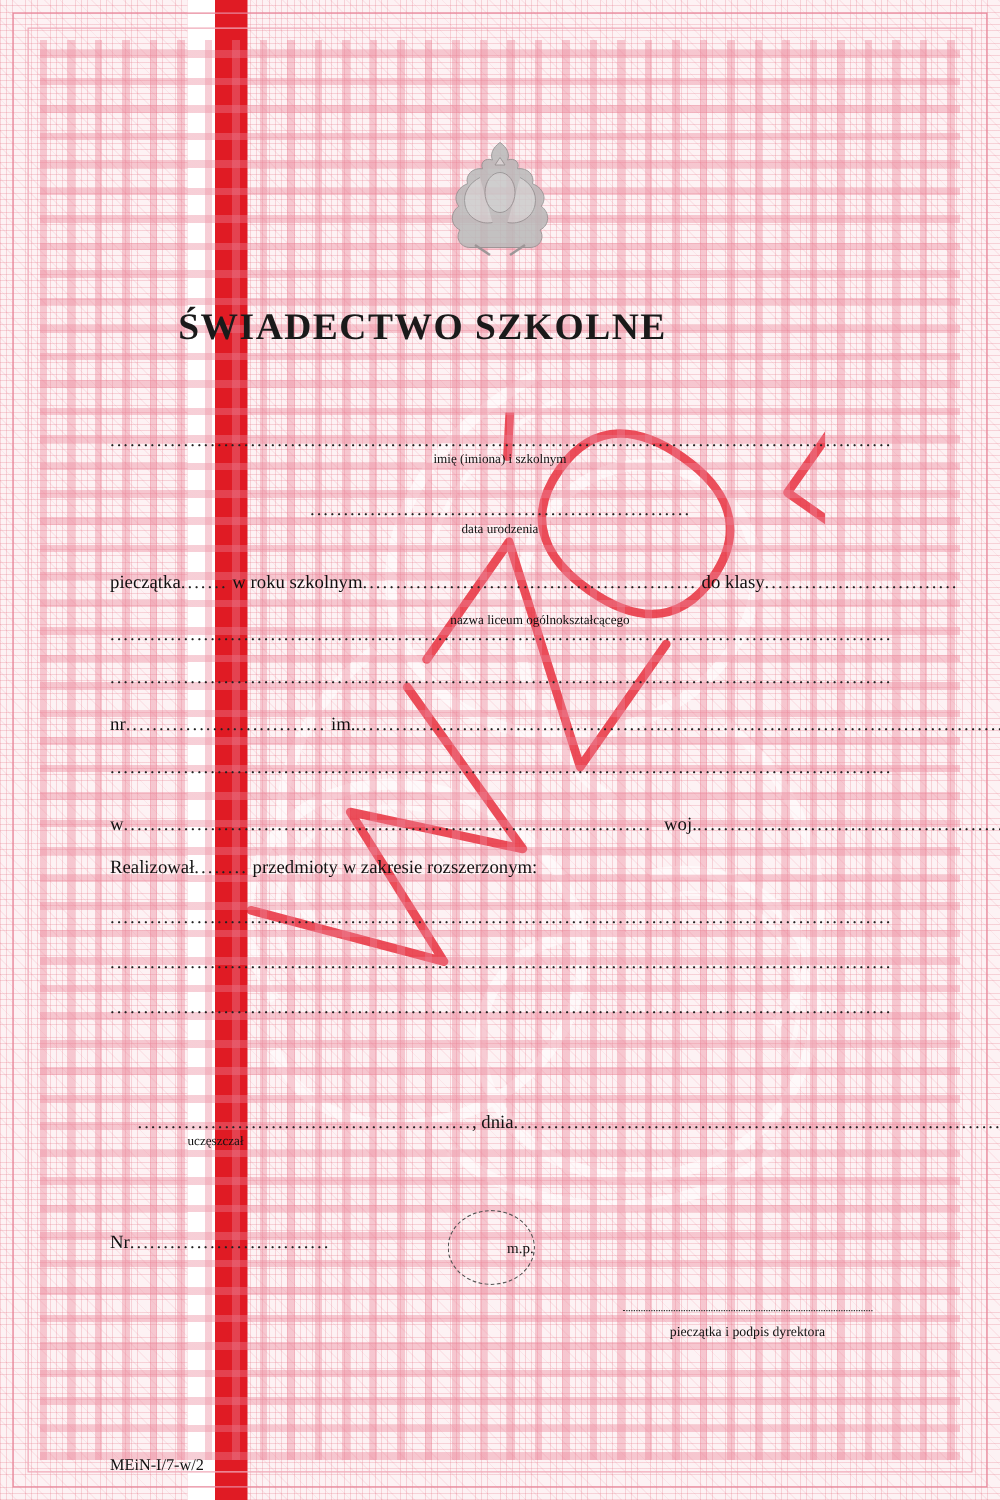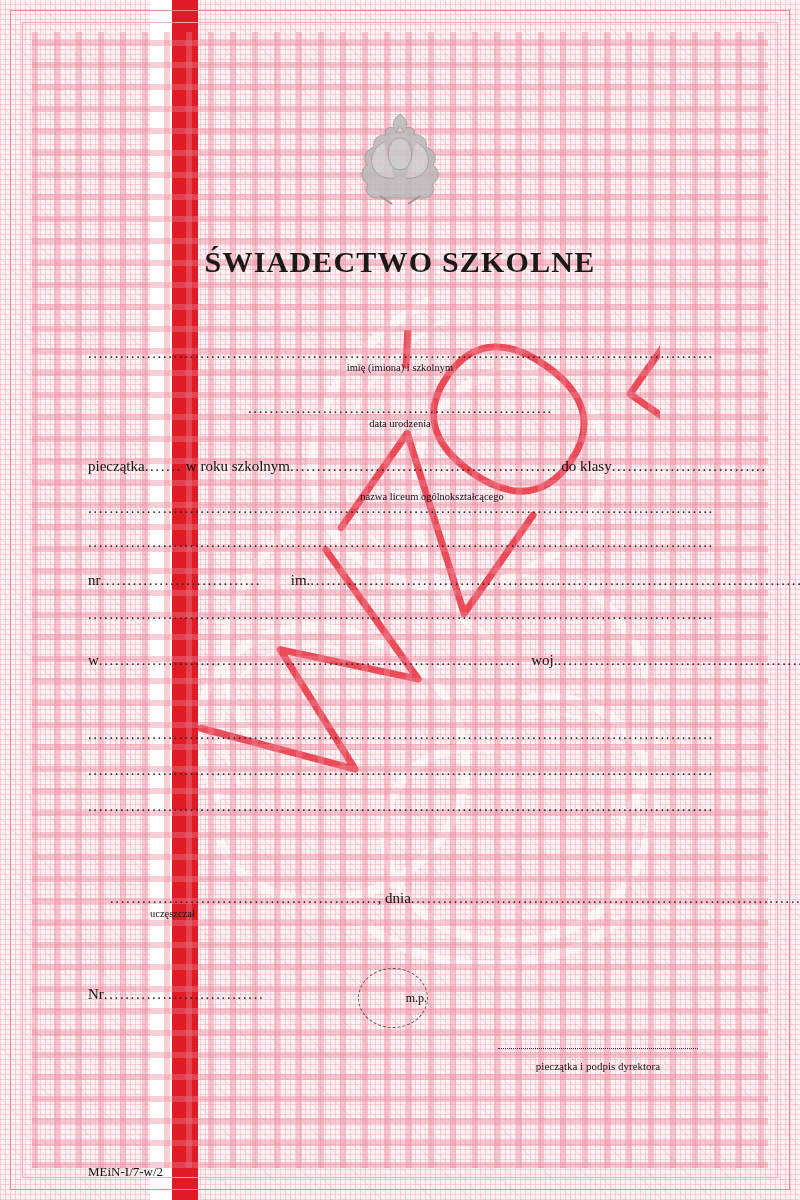--- a/index.html
+++ b/index.html
@@ -113,21 +113,21 @@
     top: 108px;
     width: 120px;
     height: 100px;
     opacity: 0.85;
   }
 
   .title {
     position: absolute;
     left: 0;
     top: 245px;
-    width: 800px;
+    width: 676px;
     text-align: center;
     font-size: 30px;
     letter-spacing: 1.2px;
     font-weight: bold;
     color: #1a1a1a;
     font-family: "Liberation Serif", serif;
   }
 
   
   .field-row {
@@ -268,31 +268,35 @@
   <div class="field-row" style="left:88px; top:500px; width:624px;">
     <span class="dots" style="width:624px;">.............................................................................................................................................................</span>
   </div>
   <div class="caption" style="left:240px; top:491px; width:384px;">nazwa liceum ogólnokształcącego</div>
   <div class="field-row" style="left:88px; top:534px; width:624px;">
     <span class="dots" style="width:624px;">.............................................................................................................................................................</span>
   </div>
 
   <div class="field-row" style="left:88px; top:572px;">
     <span>nr</span><span class="dots">..............................</span>
-    <span style="margin-left:26px;">im.</span><span class="dots">................................................................................................................</span>
+    <span style="">im.</span><span class="dots">................................................................................................................</span>
   </div>
   <div class="field-row" style="left:88px; top:606px; width:624px;">
     <span class="dots" style="width:624px;">.............................................................................................................................................................</span>
   </div>
 
   <div class="field-row" style="left:88px; top:652px;">
     <span>w</span><span class="dots">...............................................................................</span>
     <span style="margin-left:6px;">woj.</span><span class="dots">..........................................................</span>
   </div>
 
+  <div class="field-row" style="left:88px; top:686px;">
+    <span>Realizował</span><span class="dots">........</span>
+    <span>przedmioty w zakresie rozszerzonym:</span>
+  </div>
 
   <div class="field-row" style="left:88px; top:726px; width:624px;">
     <span class="dots" style="width:624px;">.............................................................................................................................................................</span>
   </div>
   <div class="field-row" style="left:88px; top:762px; width:624px;">
     <span class="dots" style="width:624px;">.............................................................................................................................................................</span>
   </div>
   <div class="field-row" style="left:88px; top:798px; width:624px;">
     <span class="dots" style="width:624px;">.............................................................................................................................................................</span>
   </div>

